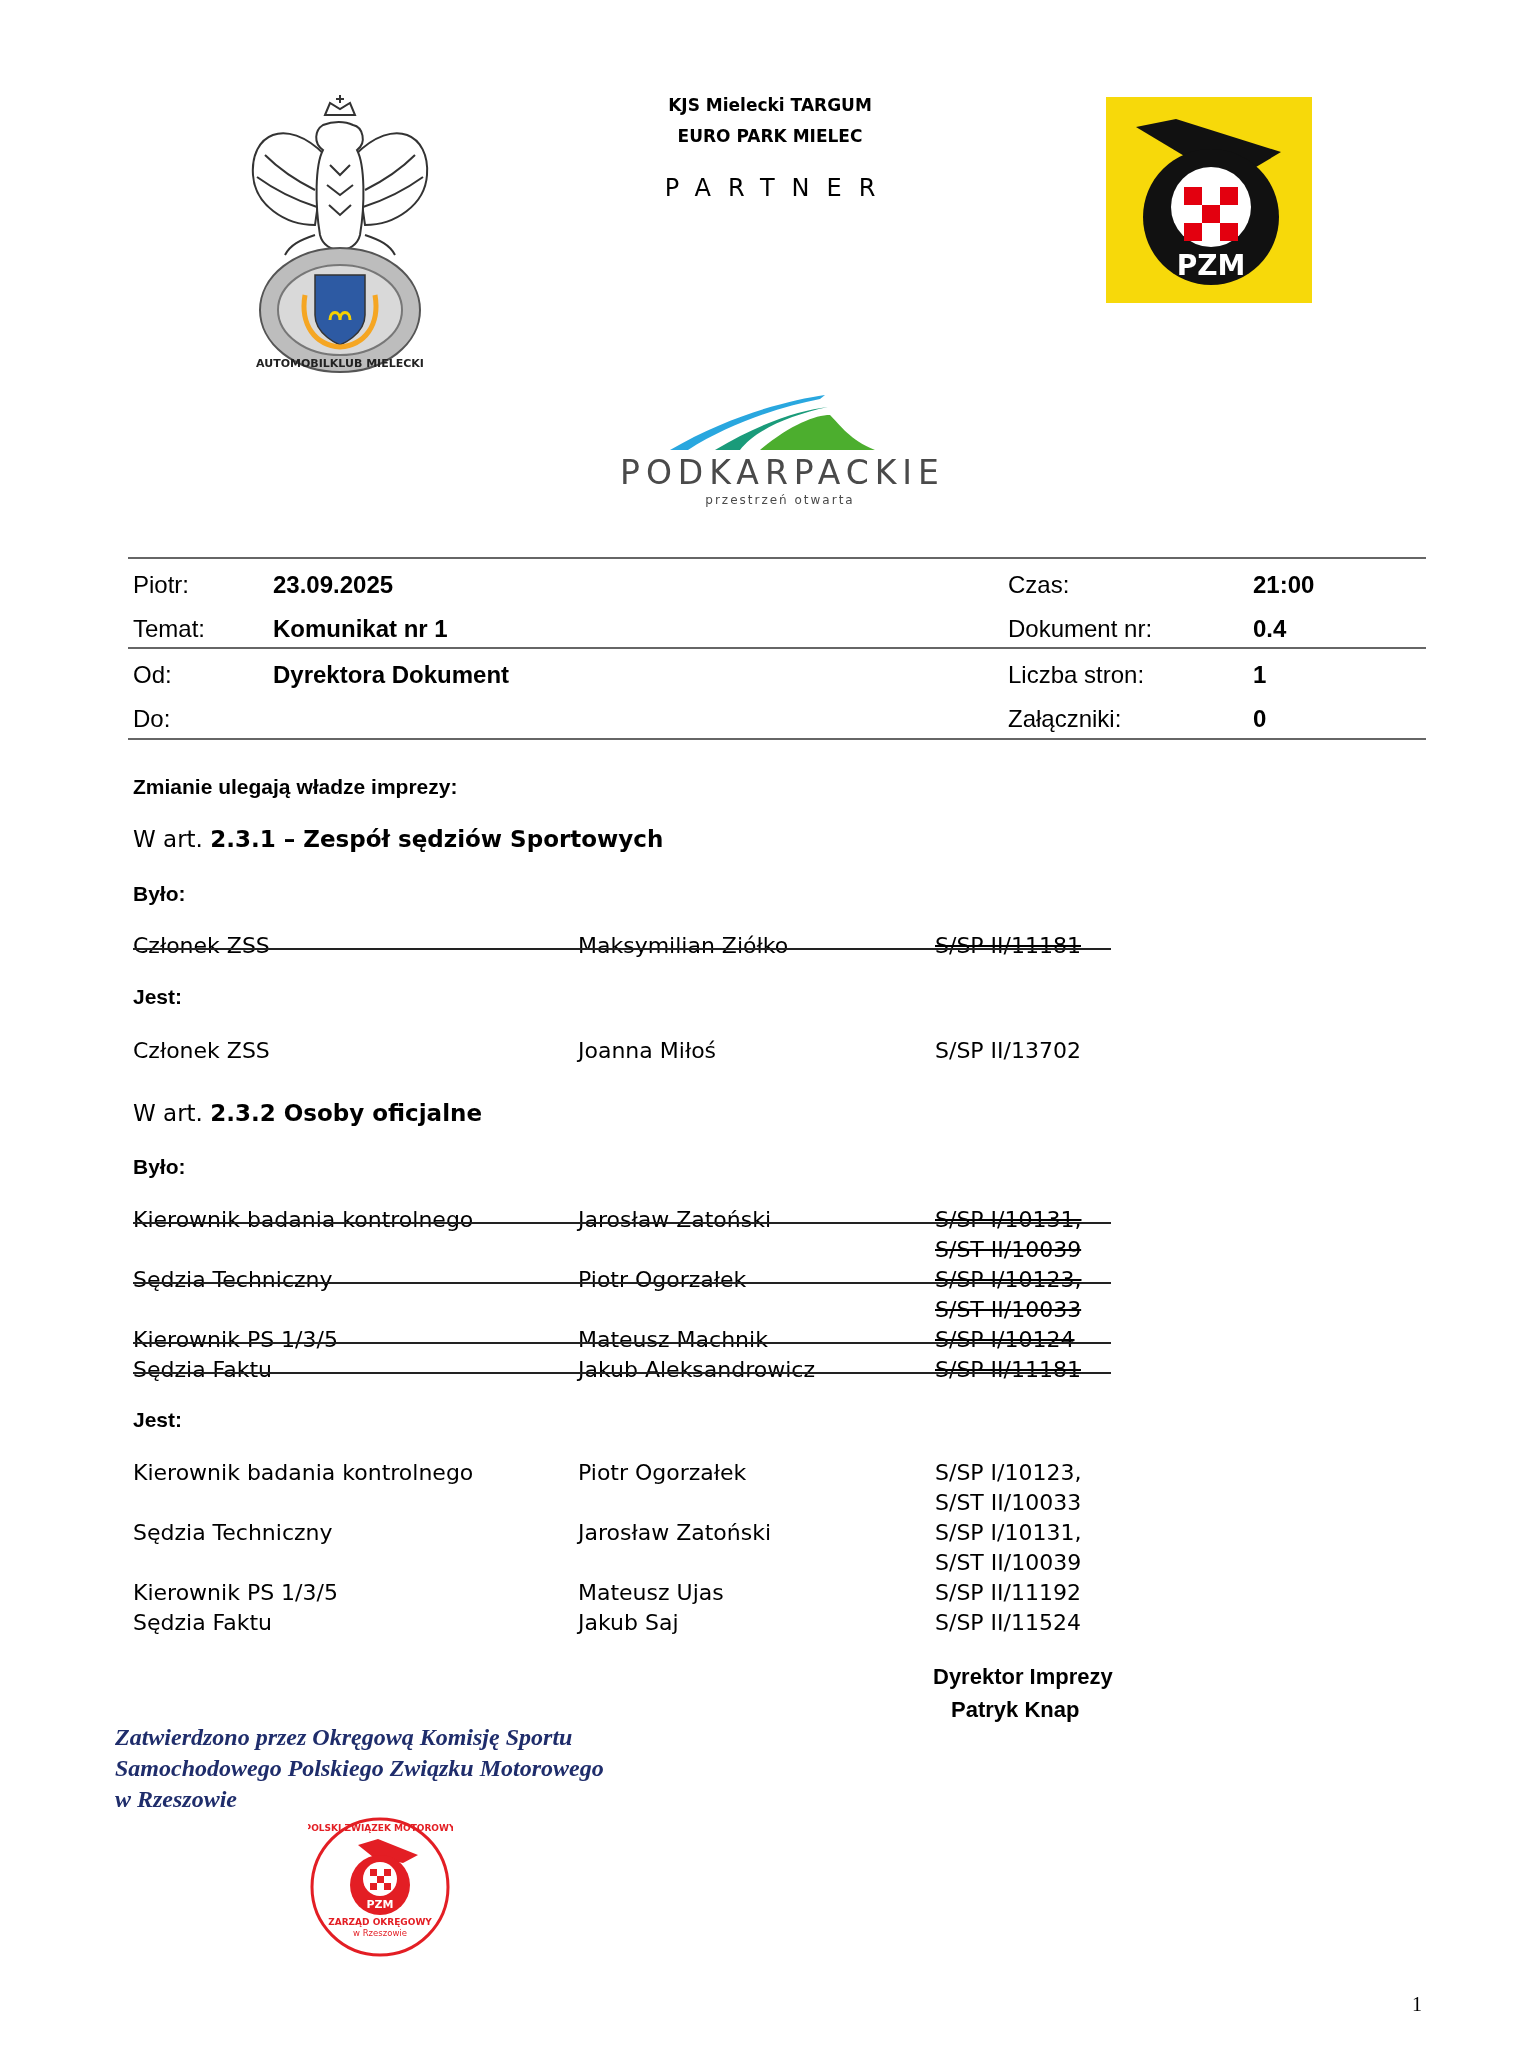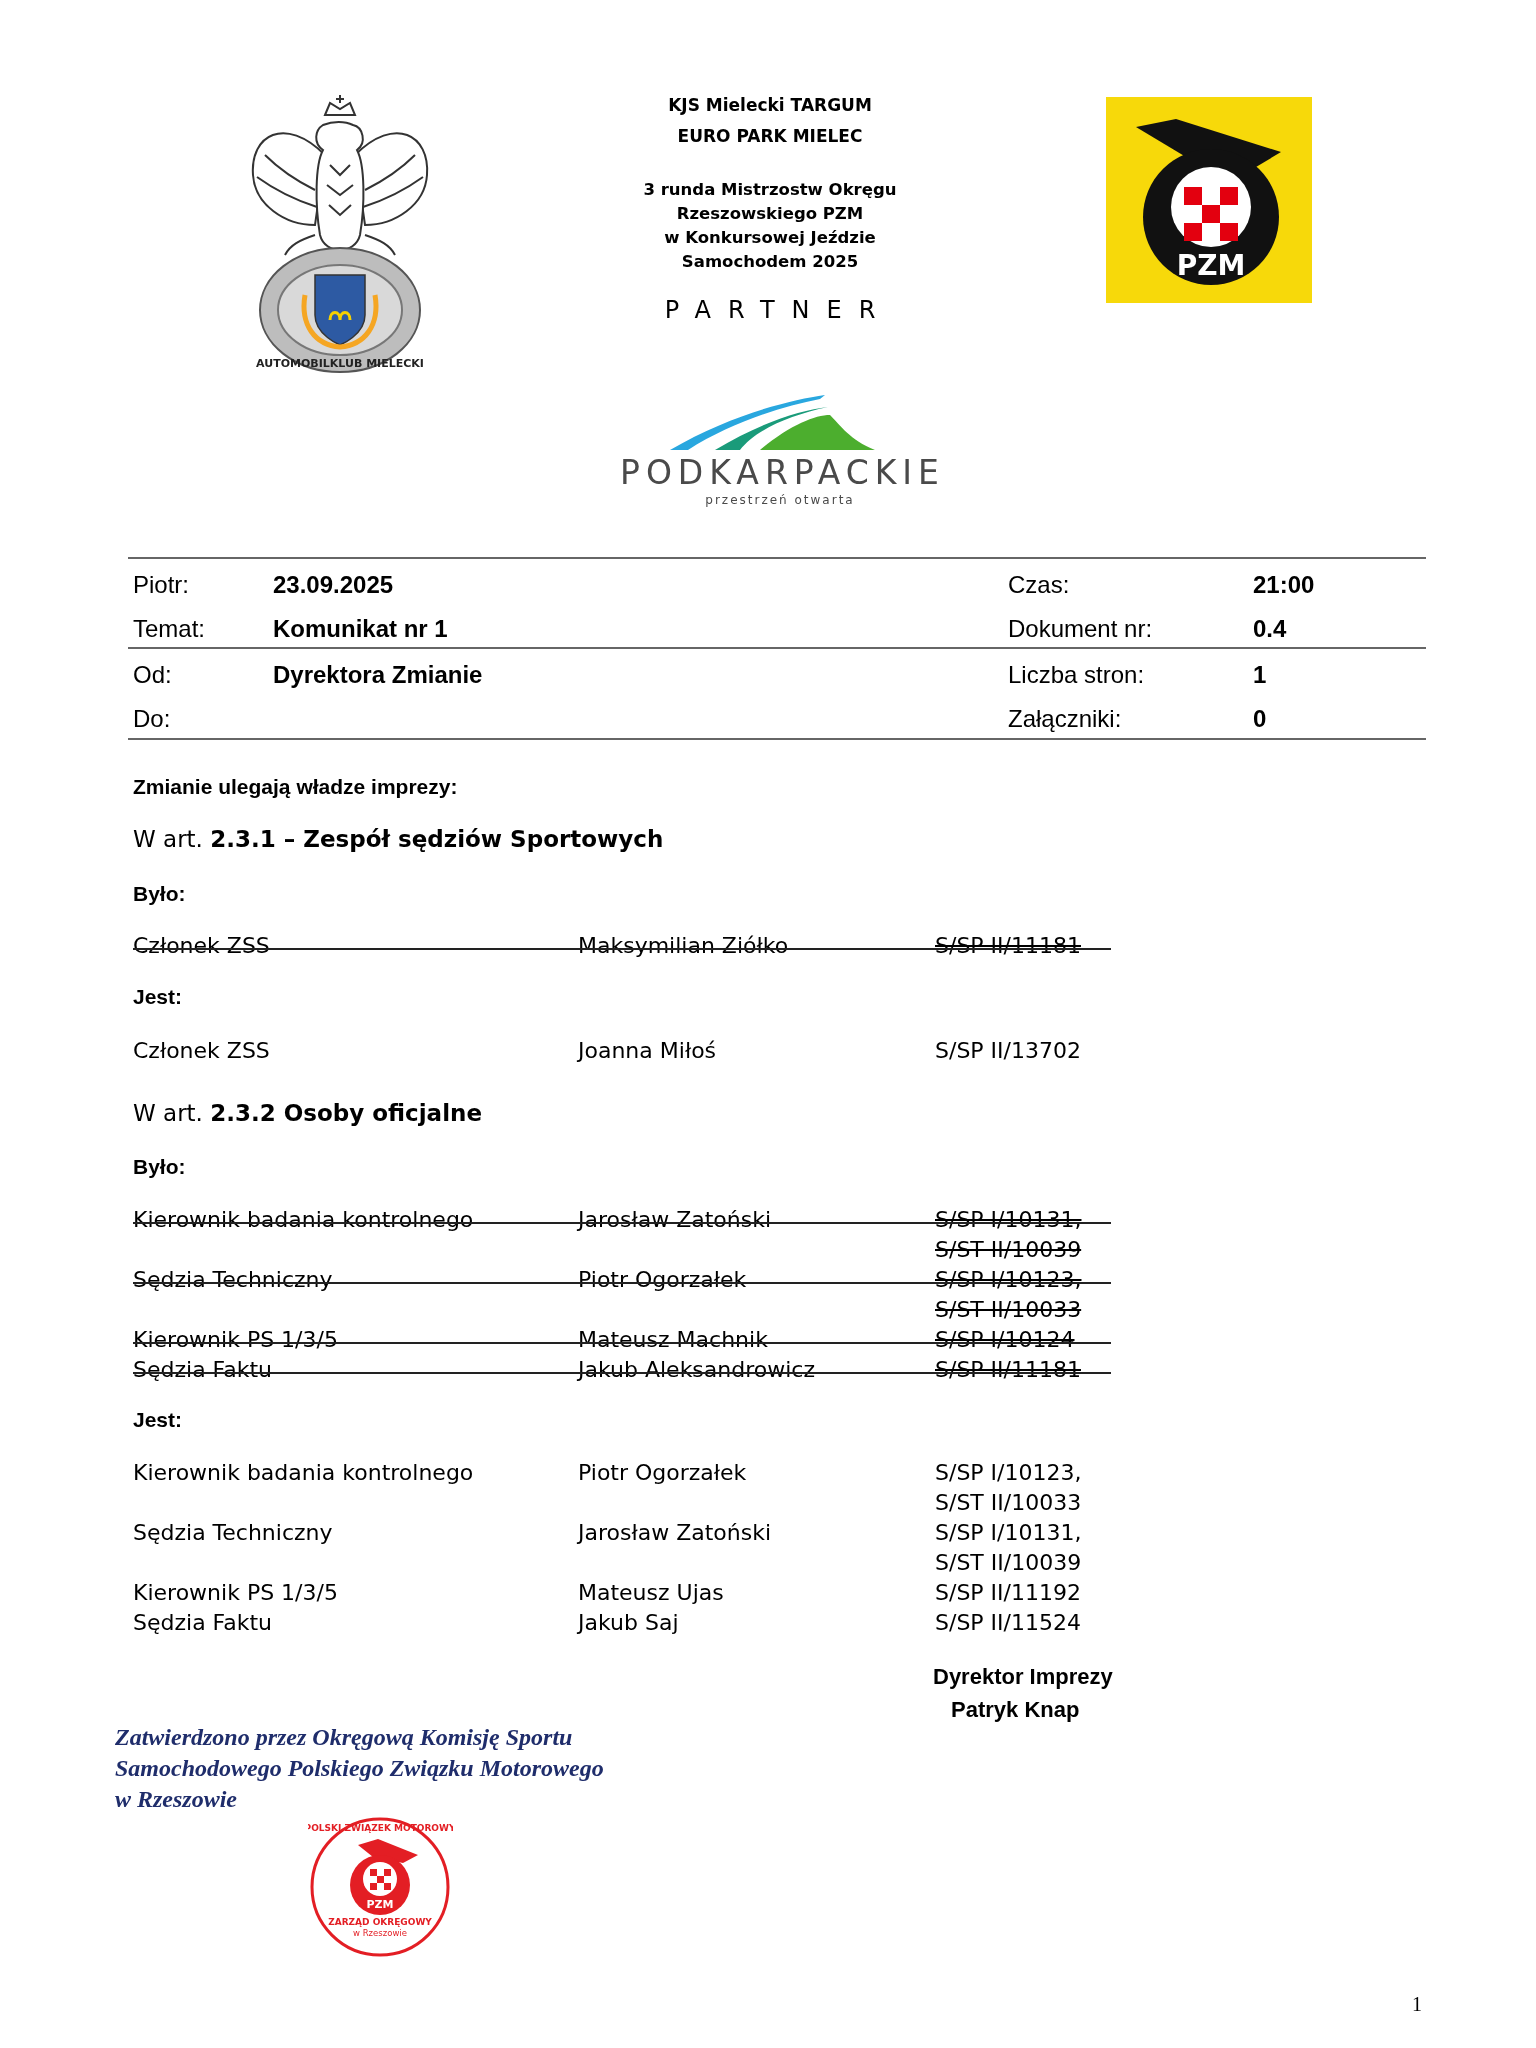--- a/index.html
+++ b/index.html
@@ -76,24 +76,20 @@
     <path d="M70 180 L120 180 L120 220 C120 240,95 250,95 250 C95 250,70 240,70 220 Z" fill="#2d5aa3" stroke="#333" stroke-width="1.5"></path>
     <path d="M60 200 C55 230,70 250,95 252 C120 250,135 230,130 200" fill="none" stroke="#f5a623" stroke-width="5"></path>
     <path d="M85 225 C85 215,95 215,95 225 C95 215,105 215,105 225" fill="none" stroke="#f5d000" stroke-width="3"></path>
     <text x="95" y="272" font-size="11" font-family="DejaVu Sans, sans-serif" font-weight="bold" text-anchor="middle" fill="#222">AUTOMOBILKLUB MIELECKI</text>
   </g>
 </svg>
 
 <div class="abs title-block">
   <div class="org-title">KJS Mielecki TARGUM
 EURO PARK MIELEC</div>
-  <div class="event-sub">3 runda Mistrzostw Okręgu
-Rzeszowskiego PZM
-w Konkursowej Jeździe
-Samochodem 2025</div>
   <div class="partner">PARTNER</div>
 </div>
 
 <svg class="abs logo-pzm" viewBox="0 0 206 206">
   <rect x="0" y="0" width="206" height="206" fill="#f7d90a"></rect>
   <g>
     <path d="M30 30 L70 22 L175 55 L150 70 L80 60 Z" fill="#111"></path>
     <circle cx="105" cy="120" r="68" fill="#111"></circle>
     <circle cx="105" cy="110" r="40" fill="#fff"></circle>
     <rect x="78" y="90" width="18" height="18" fill="#e3000f"></rect>
@@ -122,21 +118,21 @@
 </div>
 <div class="abs meta-row" style="top:607px;">
   <span class="m-l1">Temat:</span>
   <span class="m-v1">Komunikat nr 1</span>
   <span class="m-l2">Dokument nr:</span>
   <span class="m-v2">0.4</span>
 </div>
 <div class="abs rule" style="top:647px;"></div>
 <div class="abs meta-row" style="top:653px;">
   <span class="m-l1">Od:</span>
-  <span class="m-v1">Dyrektora Zmianie</span>
+  <span class="m-v1">Dyrektora Dokument</span>
   <span class="m-l2">Liczba stron:</span>
   <span class="m-v2">1</span>
 </div>
 <div class="abs meta-row" style="top:697px;">
   <span class="m-l1">Do:</span>
   <span class="m-l2">Załączniki:</span>
   <span class="m-v2">0</span>
 </div>
 <div class="abs rule" style="top:738px;"></div>
 

